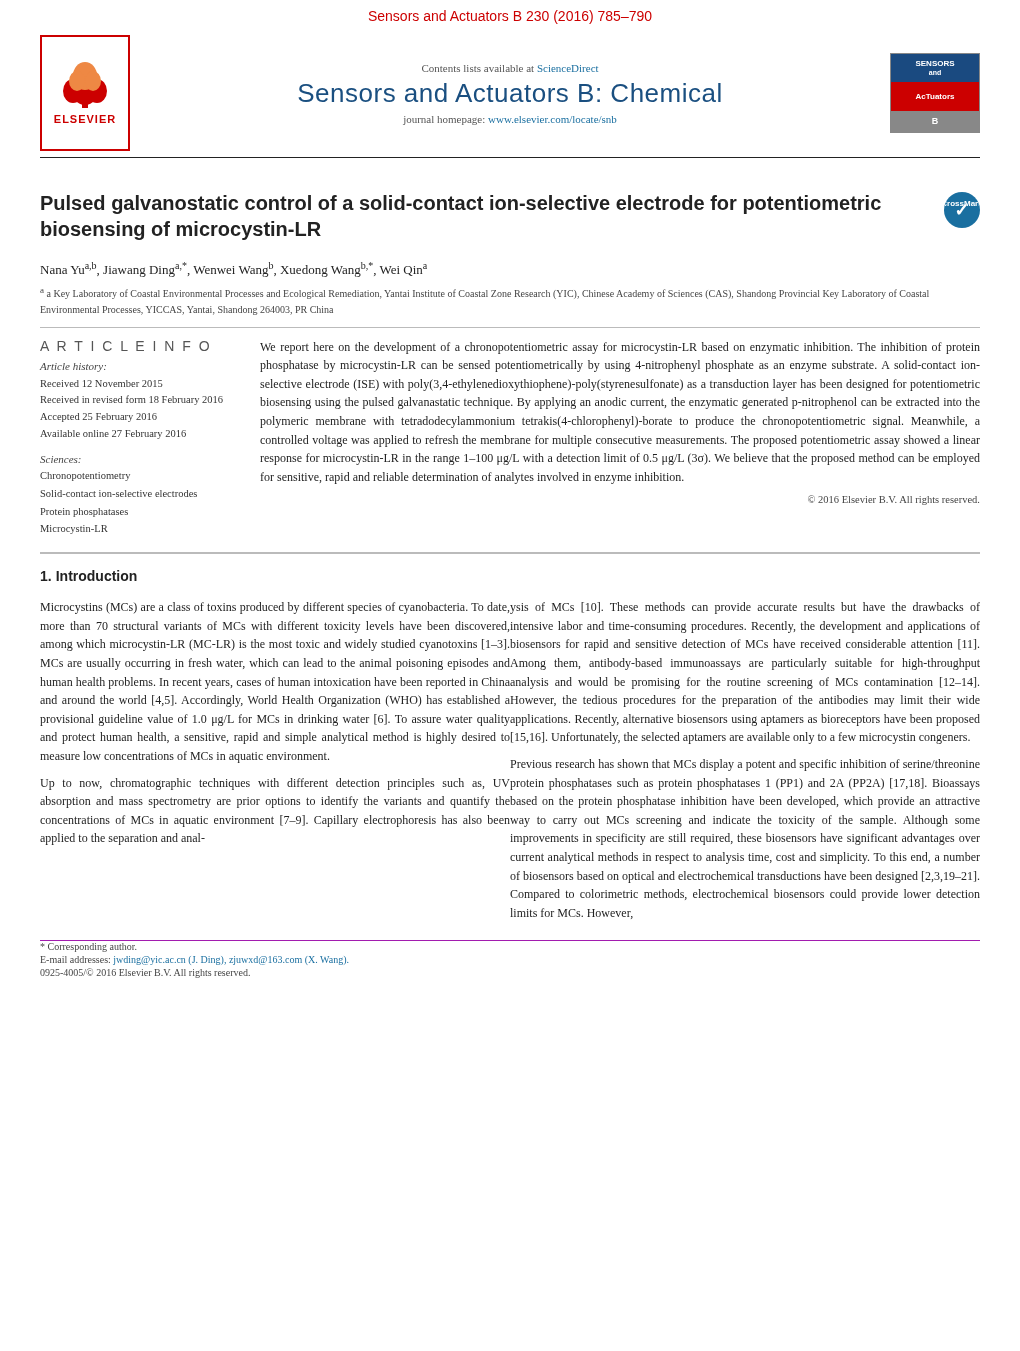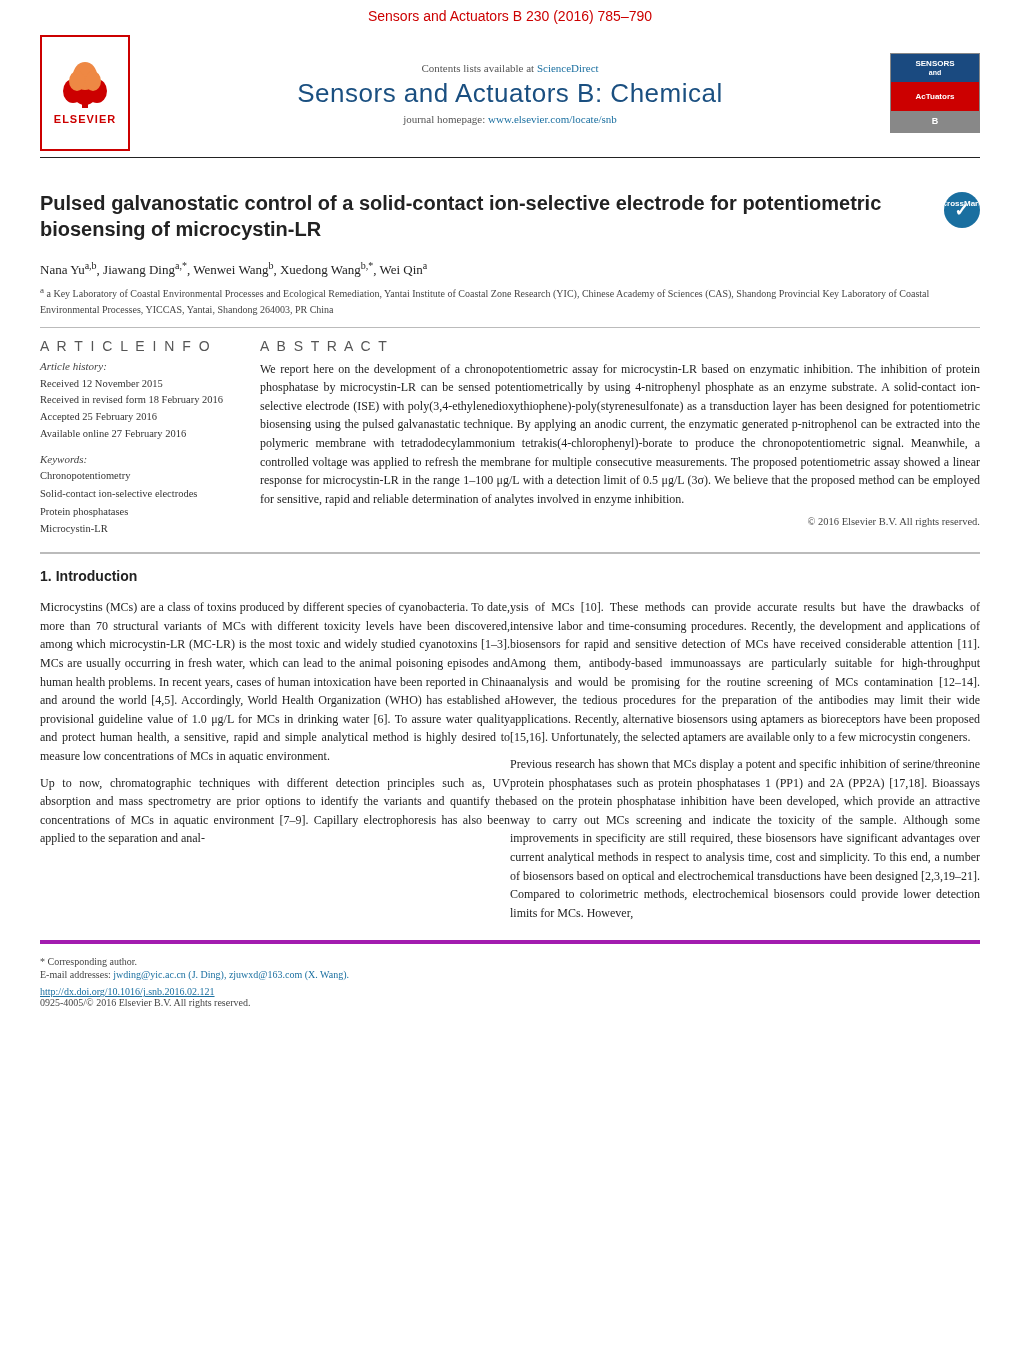--- a/index.html
+++ b/index.html
@@ -208,22 +208,22 @@
       flex: 1;
       font-size: 12px;
       line-height: 1.55;
       color: #222;
       text-align: justify;
     }
 
     
     .footer-area {
       margin: 18px 40px 0 40px;
-      border-top: 4px solid #a21caf;
-      padding-top: 12px;
+      border-top: 1px solid #a21caf;
+      padding-top: 0;
     }
     .footnote-marker {
       font-size: 10px;
       color: #444;
     }
     .footnote-text {
       font-size: 10px;
       color: #444;
       line-height: 1.5;
     }
@@ -322,31 +322,30 @@
   <div class="two-col">
 
     <div class="left-col">
       <div class="section-label">A R T I C L E   I N F O</div>
       <div class="article-info-title">Article history:</div>
       <div class="article-info-item">Received 12 November 2015</div>
       <div class="article-info-item">Received in revised form 18 February 2016</div>
       <div class="article-info-item">Accepted 25 February 2016</div>
       <div class="article-info-item">Available online 27 February 2016</div>
 
-      <div class="keywords-label">Keywords:</div>
+      <div class="keywords-label">Sciences:</div>
       <div class="keywords-list">
         <div>Chronopotentiometry</div>
         <div>Solid-contact ion-selective electrodes</div>
         <div>Protein phosphatases</div>
         <div>Microcystin-LR</div>
       </div>
     </div>
 
     <div class="right-col">
-      <div class="section-label">A B S T R A C T</div>
       <div class="abstract-text">We report here on the development of a chronopotentiometric assay for microcystin-LR based on enzymatic inhibition. The inhibition of protein phosphatase by microcystin-LR can be sensed potentiometrically by using 4-nitrophenyl phosphate as an enzyme substrate. A solid-contact ion-selective electrode (ISE) with poly(3,4-ethylenedioxythiophene)-poly(styrenesulfonate) as a transduction layer has been designed for potentiometric biosensing using the pulsed galvanastatic technique. By applying an anodic current, the enzymatic generated p-nitrophenol can be extracted into the polymeric membrane with tetradodecylammonium tetrakis(4-chlorophenyl)-borate to produce the chronopotentiometric signal. Meanwhile, a controlled voltage was applied to refresh the membrane for multiple consecutive measurements. The proposed potentiometric assay showed a linear response for microcystin-LR in the range 1–100 μg/L with a detection limit of 0.5 μg/L (3σ). We believe that the proposed method can be employed for sensitive, rapid and reliable determination of analytes involved in enzyme inhibition.</div>
       <div class="copyright-line">© 2016 Elsevier B.V. All rights reserved.</div>
     </div>
   </div>
 
   <hr class="divider-thick">
 
   <div class="body-section">
     <div style="display:flex; gap:4px; margin-bottom:6px;">
       <span class="section-heading">1.</span>
@@ -364,17 +363,14 @@
     </div>
   </div>
 </div>
 
 <div class="footer-area">
   <div class="footnote-marker">* Corresponding author.</div>
   <div class="footnote-text">
     <span>E-mail addresses:</span>
     <a href="#" style="color:#1a6fa0;">jwding@yic.ac.cn (J. Ding), zjuwxd@163.com (X. Wang).</a>
   </div>
-  <div class="doi-line">
-    <a href="#" style="color:#1a6fa0;">http://dx.doi.org/10.1016/j.snb.2016.02.121</a>
-  </div>
   <div class="issn-line">0925-4005/© 2016 Elsevier B.V. All rights reserved.</div>
 </div>
 
 </body></html>

